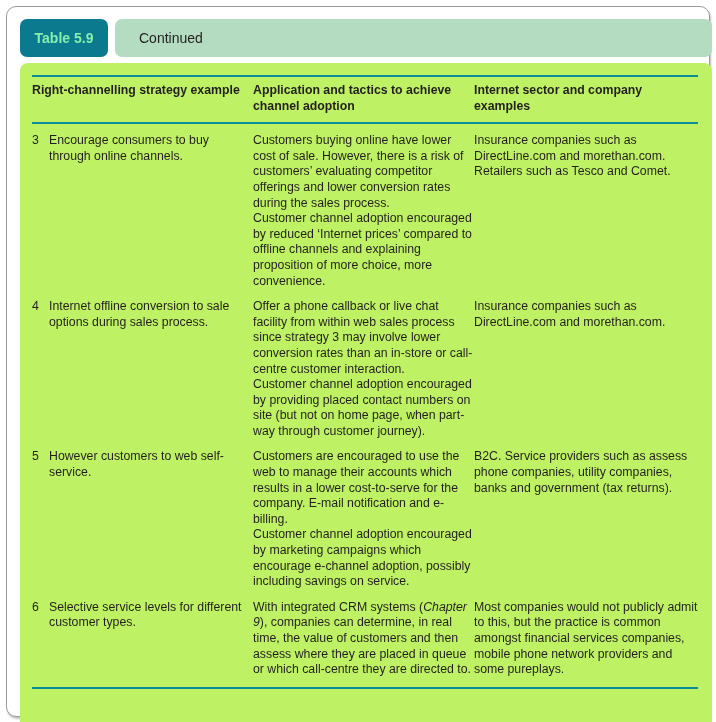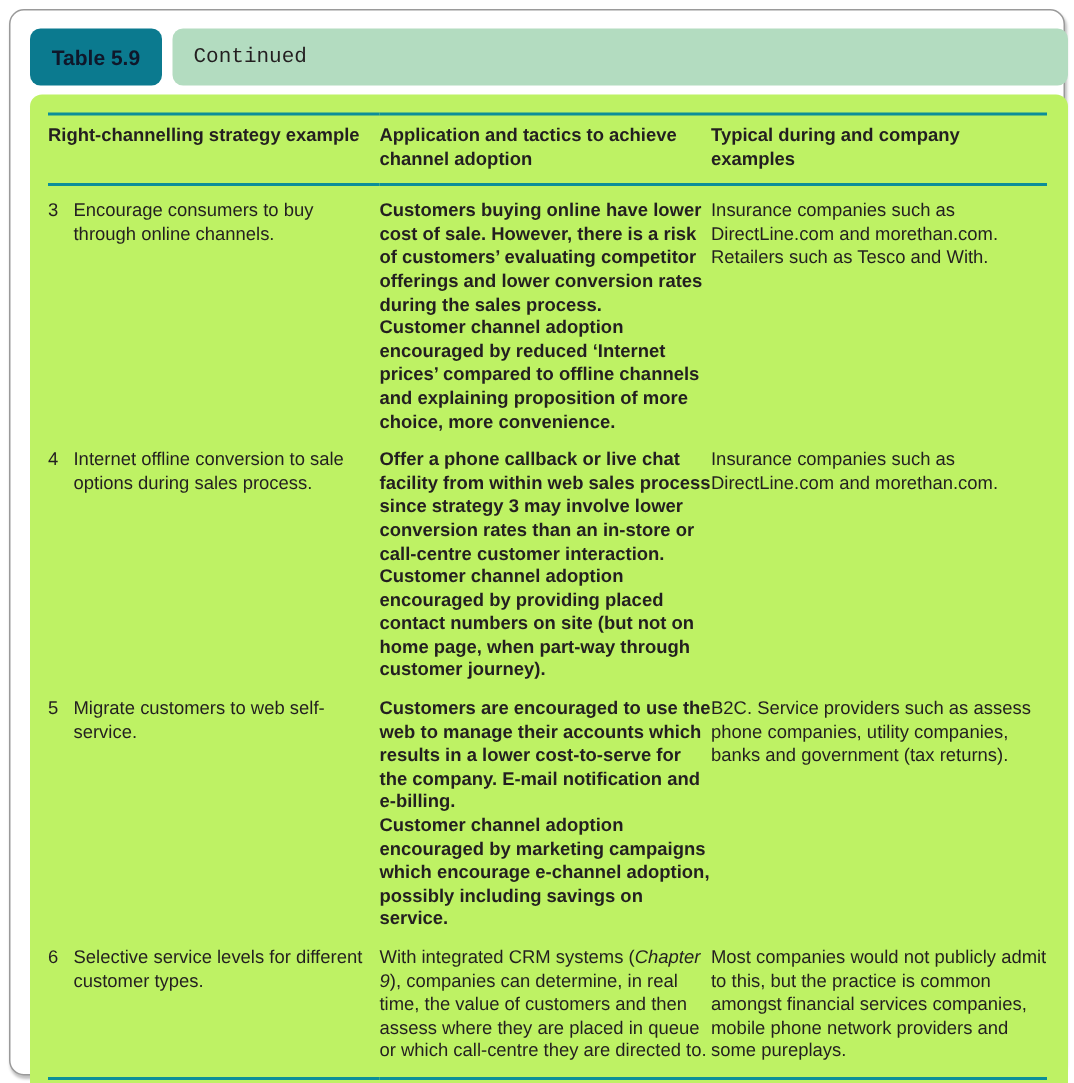--- a/index.html
+++ b/index.html
@@ -6,27 +6,27 @@
   body { width: 716px; height: 722px; position: relative; overflow: hidden;
          font-family: "Liberation Sans", sans-serif; color: #231f20; }
   .frame {
     position: absolute; left: 6px; top: 6px; width: 702px; height: 709px;
     border: 1px solid #9a9a9a; border-radius: 10px; background: #ffffff;
     box-shadow: 1px 2px 2px rgba(0,0,0,0.25);
   }
   .tab {
     position: absolute; left: 13px; top: 12px; width: 88px; height: 38px;
     background: #0b7a8f; border-radius: 7px;
-    color: #0f172a; font-weight: bold; font-size: 14px;
+    color: #86efac; font-weight: bold; font-size: 14px;
     display: flex; align-items: center; justify-content: center;
   }
   .tab-bar {
     position: absolute; left: 108px; top: 12px; width: 597px; height: 38px;
     background: #b3dcc0; border-radius: 7px;
-    font-size: 14px; display: flex; align-items: center; padding-left: 14px; box-sizing: border-box; font-family: Liberation Mono, monospace;
+    font-size: 14px; display: flex; align-items: center; padding-left: 24px; box-sizing: border-box;
   }
   .panel {
     position: absolute; left: 13px; top: 56px; width: 692px; height: 672px;
     background: #bef264; border-radius: 8px;
   }
   table {
     position: absolute; left: 12px; top: 12px; width: 666px;
     border-collapse: collapse; font-size: 12.3px; line-height: 15.6px;
   }
   thead th {
@@ -34,64 +34,64 @@
     padding: 6px 0 8px 0;
     border-top: 2px solid #0b8e99; border-bottom: 2px solid #0b8e99;
   }
   tbody td { vertical-align: top; padding: 6px 0 4px 0; }
   tbody tr:first-child td { padding-top: 9px; }
   tbody tr:last-child td { padding-bottom: 9px; border-bottom: 2px solid #0b8e99; }
   .c1 { width: 221px; }
   .c2 { width: 221px; margin-left: 14px; }
   .num { display: inline-block; width: 17px; vertical-align: top; }
   .strat { display: inline-block; width: 198px; vertical-align: top; }
-  .para { display: block; font-weight: bold; }
+  .para { display: block; }
   i { font-style: italic; }
 </style>
 </head>
 <body>
 
 <div class="frame">
   <div class="tab">Table 5.9</div>
   <div class="tab-bar">
     <span>Continued</span>
   </div>
   <div class="panel">
     <table>
       <thead>
         <tr>
           <th class="c1">Right-channelling strategy example</th>
           <th class="c2">Application and tactics to achieve channel adoption</th>
-          <th>Typical during and company examples</th>
+          <th>Internet sector and company examples</th>
         </tr>
       </thead>
       <tbody>
         <tr>
           <td>
             <span class="num">3</span><span class="strat">Encourage consumers to buy through online channels.</span>
           </td>
           <td>
             <span class="para">Customers buying online have lower cost of sale. However, there is a risk of customers’ evaluating competitor offerings and lower conversion rates during the sales process.</span>
             <span class="para">Customer channel adoption encouraged by reduced ‘Internet prices’ compared to offline channels and explaining proposition of more choice, more convenience.</span>
           </td>
-          <td>Insurance companies such as DirectLine.com and morethan.com. Retailers such as Tesco and With.</td>
+          <td>Insurance companies such as DirectLine.com and morethan.com. Retailers such as Tesco and Comet.</td>
         </tr>
         <tr>
           <td>
             <span class="num">4</span><span class="strat">Internet offline conversion to sale options during sales process.</span>
           </td>
           <td>
             <span class="para">Offer a phone callback or live chat facility from within web sales process since strategy 3 may involve lower conversion rates than an in-store or call-centre customer interaction.</span>
             <span class="para">Customer channel adoption encouraged by providing placed contact numbers on site (but not on home page, when part-way through customer journey).</span>
           </td>
           <td>Insurance companies such as DirectLine.com and morethan.com.</td>
         </tr>
         <tr>
           <td>
-            <span class="num">5</span><span class="strat">Migrate customers to web self-service.</span>
+            <span class="num">5</span><span class="strat">However customers to web self-service.</span>
           </td>
           <td>
             <span class="para">Customers are encouraged to use the web to manage their accounts which results in a lower cost-to-serve for the company. E-mail notification and e-billing.</span>
             <span class="para">Customer channel adoption encouraged by marketing campaigns which encourage e-channel adoption, possibly including savings on service.</span>
           </td>
           <td>B2C. Service providers such as assess phone companies, utility companies, banks and government (tax returns).</td>
         </tr>
         <tr>
           <td>
             <span class="num">6</span><span class="strat">Selective service levels for different customer types.</span>

